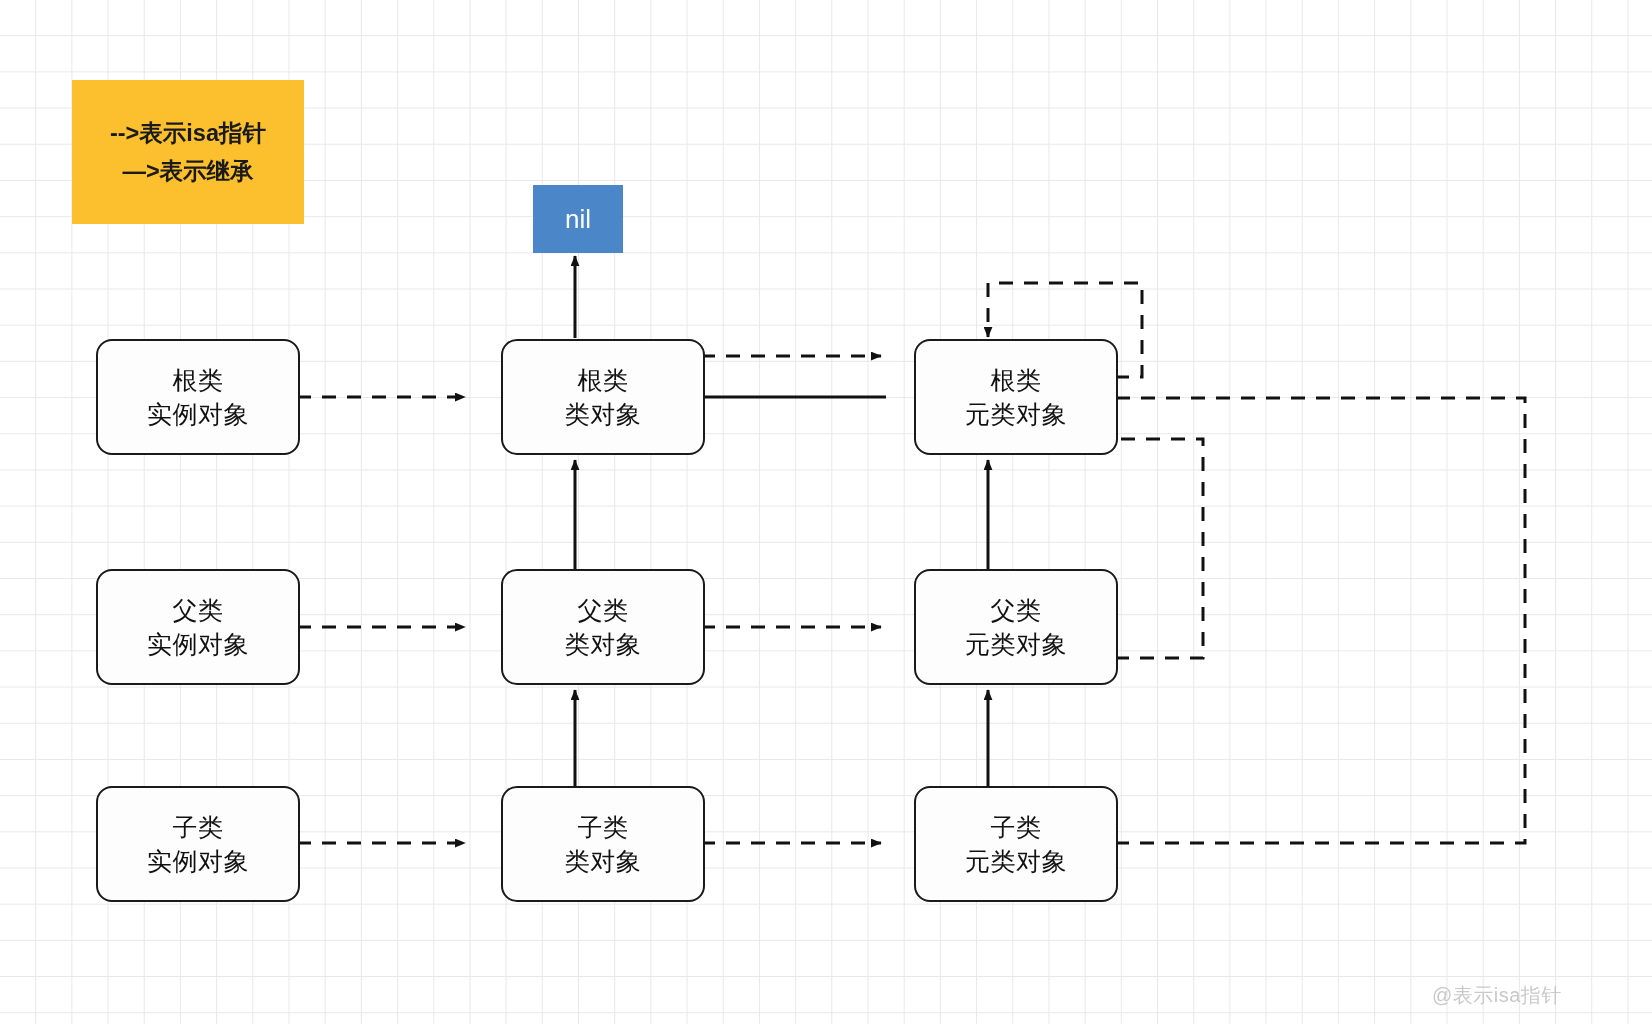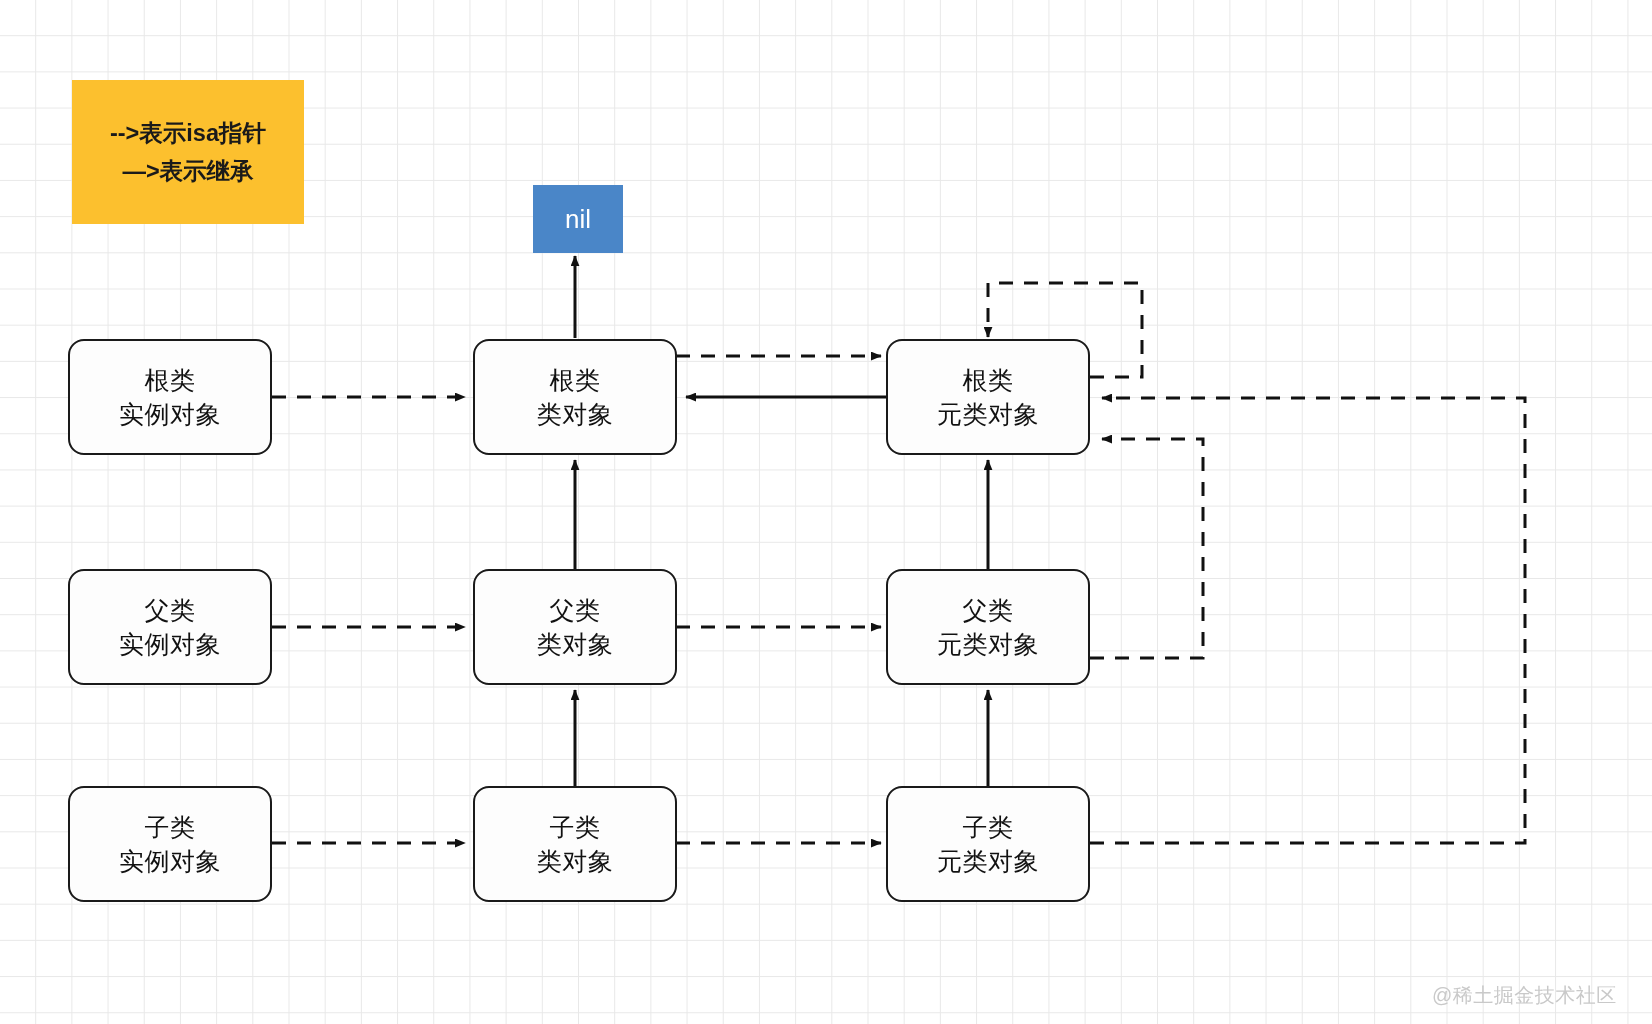--- a/index.html
+++ b/index.html
@@ -36,20 +36,21 @@
   .node {
     position: absolute;
     box-sizing: border-box;
     display: flex;
     flex-direction: column;
     align-items: center;
     justify-content: center;
     text-align: center;
     line-height: 1.38;
     color: #111111;
+    margin-left: 28px;
   }
   .node.rounded {
     background: #fdfdfd;
     border: 2.6px solid #1a1a1a;
     border-radius: 16px;
     font-size: 25px;
   }
   .node .line1, .node .line2 {
     display: block;
     white-space: nowrap;
@@ -188,15 +189,15 @@
   <div class="node rounded" style="left:473px; top:786px; width:204px; height:116px;">
     <span class="line1">子类</span>
     <span class="line2">类对象</span>
   </div>
 
   <div class="node rounded" style="left:886px; top:786px; width:204px; height:116px;">
     <span class="line1">子类</span>
     <span class="line2">元类对象</span>
   </div>
 
-  <div class="watermark" style="left:1432px; top:982px;">@稀土掘金技术社区</div>
+  <div class="watermark" style="left:1432px; top:982px;">@表示isa指针</div>
 
 </div>
 
 </body></html>

